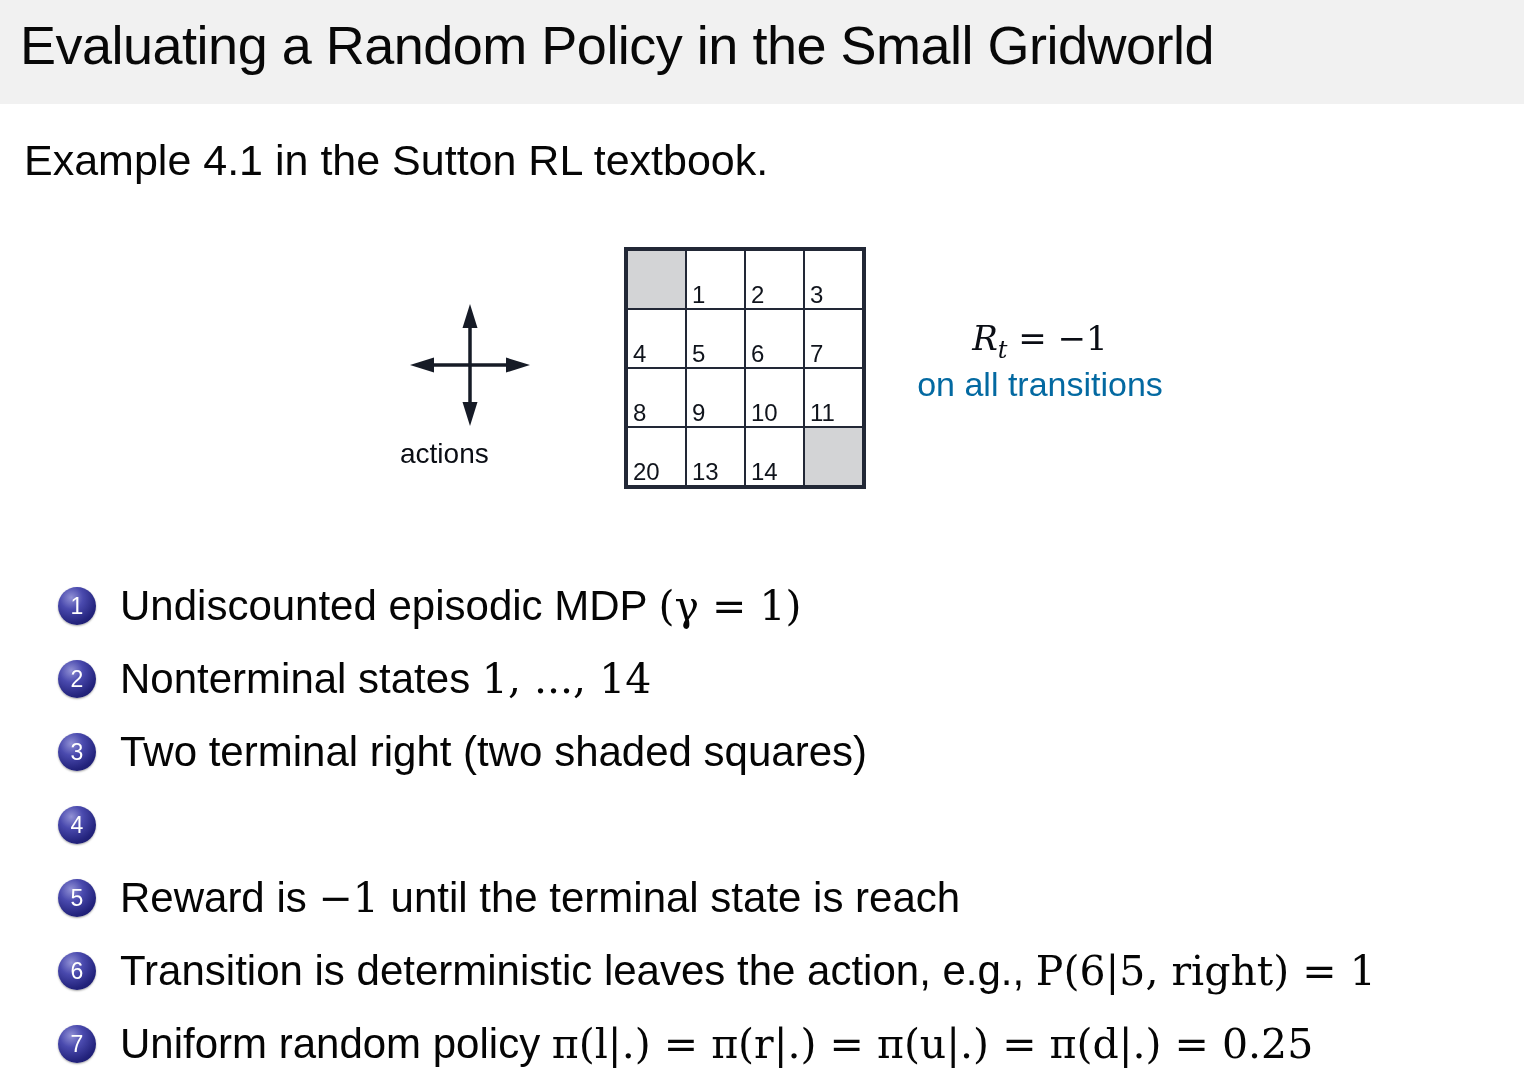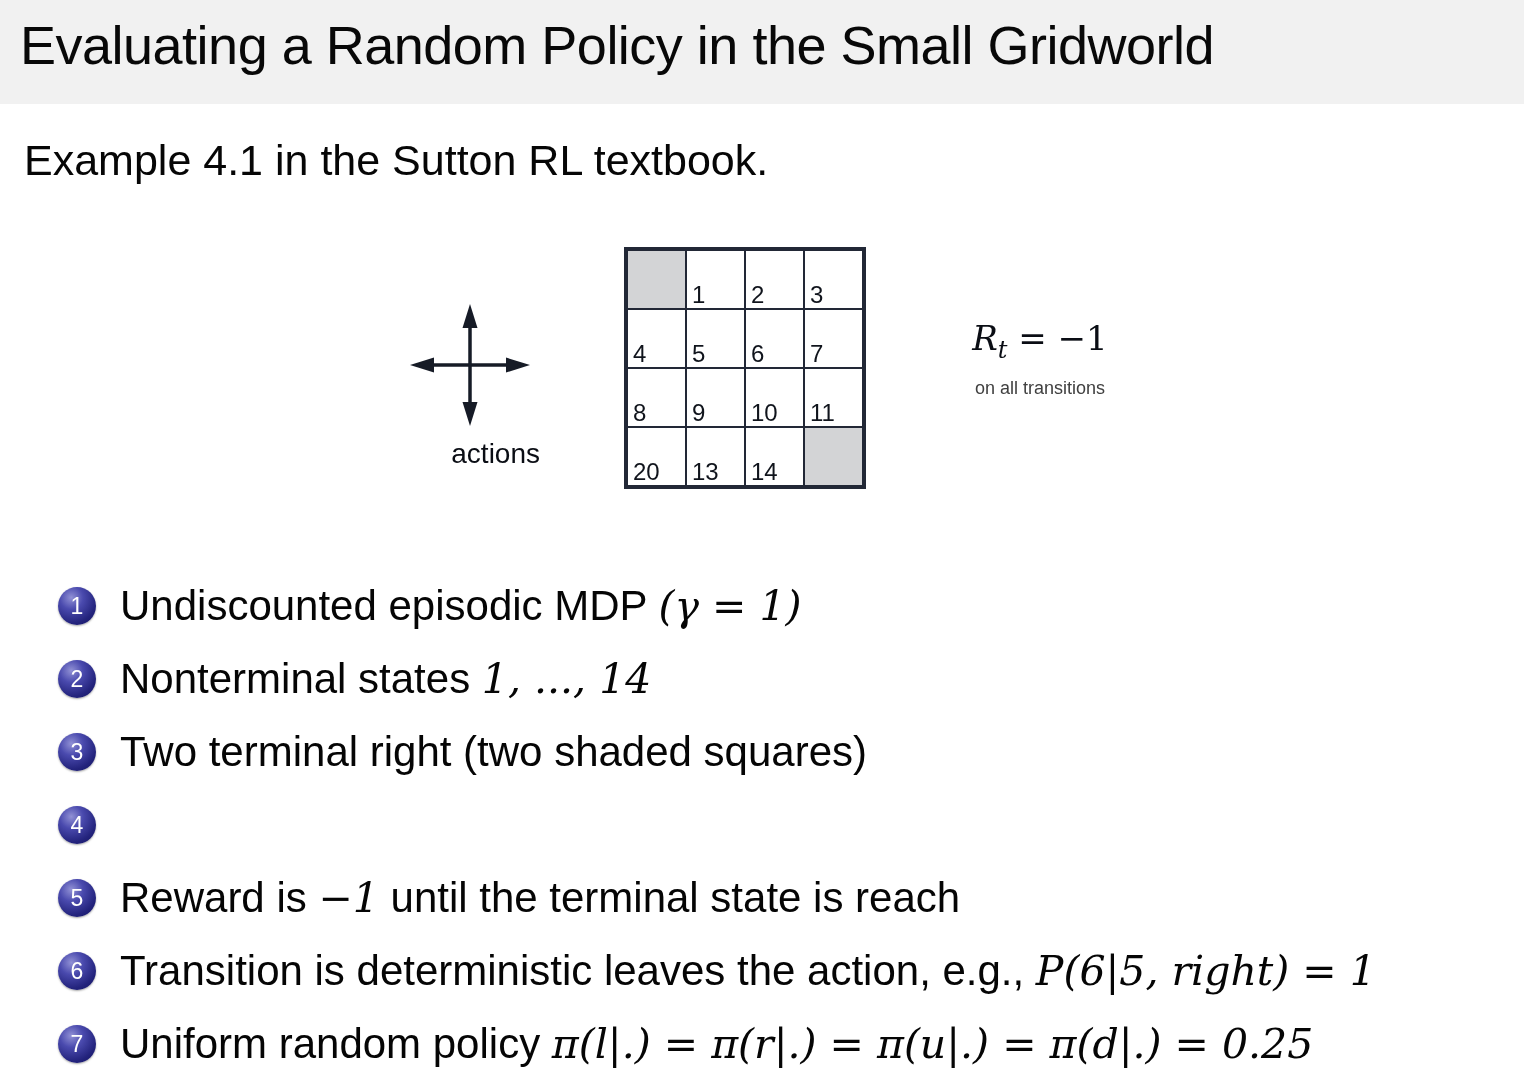--- a/index.html
+++ b/index.html
@@ -27,21 +27,21 @@
   
   .subtitle {
     position: absolute; left: 24px; top: 136px;
     font-size: 43px; color: #060606; white-space: nowrap;
   }
 
   
   .actions-wrap { position: absolute; left: 408px; top: 302px; width: 124px; }
   .actions-label {
     position: absolute; left: 400px; top: 438px; width: 140px;
-    text-align: right; font-size: 28px; color: #0a0d14;
+    text-align: left; font-size: 28px; color: #0a0d14;
   }
 
   
   .grid {
     position: absolute; left: 624px; top: 247px;
     display: grid;
     grid-template-columns: repeat(4, 59px);
     grid-template-rows: repeat(4, 59px);
     border: 3px solid #222836;
     background: #222836;
@@ -63,40 +63,39 @@
     position: absolute; left: 915px; top: 318px; width: 250px;
     text-align: center;
   }
   .reward .formula {
     font-size: 34px; color: #0a0d14;
     font-family: "DejaVu Serif", serif;
   }
   .reward .formula .mi { font-style: italic; }
   .reward .formula sub { font-size: 24px; font-style: italic; }
   .reward .caption {
-    margin-top: 14px; font-size: 18px; color: #404040;
+    margin-top: 1px; font-size: 34px; color: #0369a1;
     font-family: "Liberation Sans", sans-serif;
   }
 
   
   .item {
     position: absolute; left: 58px; height: 52px;
     display: flex; align-items: center; white-space: nowrap;
   }
   .badge {
     flex: 0 0 38px; width: 38px; height: 38px; border-radius: 50%;
     background: radial-gradient(circle at 35% 28%, #9191d5 0%, #4a4aae 32%, #23237c 70%, #131360 100%);
     box-shadow: 0 1px 2px rgba(0,0,0,0.35);
     color: #ffffff; display: flex; align-items: center; justify-content: center;
     font-size: 23px; margin-right: 24px;
   }
   .itext { font-size: 42px; color: #050505; }
   .itext .m {
     font-family: "DejaVu Serif", serif;
-    font-style: italic;
     font-size: 41px;
     margin-top: 46px;
   }
   .row-1 { top: 580px; }
   .row-2 { top: 653px; }
   .row-3 { top: 726px; }
   .row-4 { top: 799px; }
   .row-5 { top: 872px; }
   .row-6 { top: 945px; }
   .row-7 { top: 1018px; }

